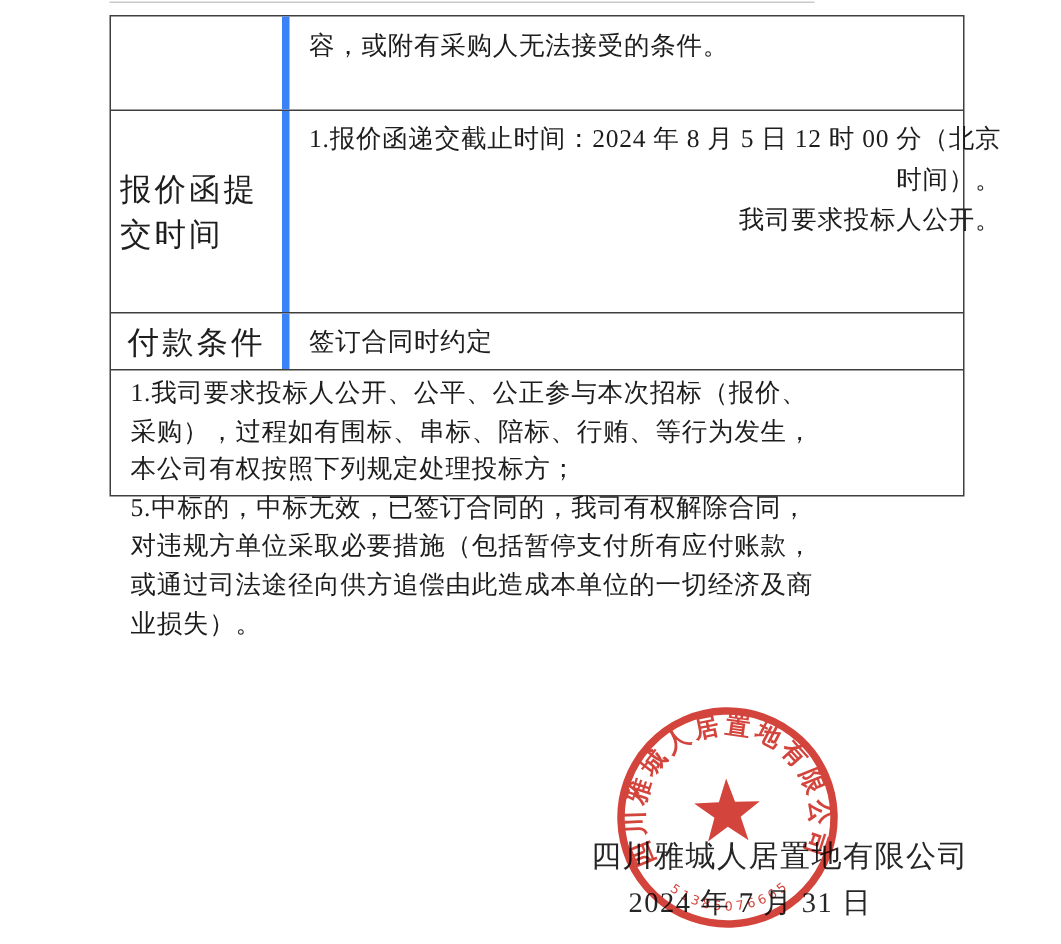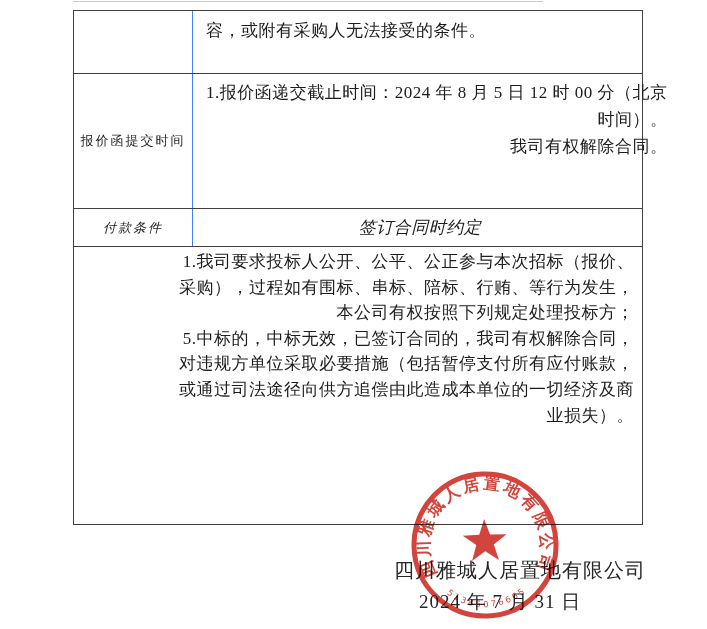--- a/index.html
+++ b/index.html
@@ -3,41 +3,41 @@
 <meta charset="utf-8">
 <style>
   html,body{margin:0;padding:0;}
   body{
     width:707px;height:629px;position:relative;background:#ffffff;
     font-family:"Liberation Serif","DejaVu Serif",serif;
     color:#1d1d1d;overflow:hidden;
   }
   .crop-line{position:absolute;left:73px;top:1px;width:470px;height:1px;background:#c9c9c9;}
   .doc-table{
-    position:absolute;left:73px;top:10px;width:570px;height:515px;
+    position:absolute;left:73px;top:10px;width:570px;height:321px;
     border:1px solid #3f3f3f;box-sizing:border-box;background:#fff;
   }
   .t-row{display:flex;box-sizing:border-box;}
   .t-row + .t-row{border-top:1px solid #3f3f3f;}
   .row-1{height:62px;}
   .row-2{height:135px;}
-  .row-3{height:38px;font-style:italic;}
+  .row-3{height:38px;}
   .row-4{height:209px;}
   .label-cell{
-    width:119px;flex:0 0 119px;border-right:1px solid #3b82f6;box-sizing:border-box;
-    display:flex;align-items:center;justify-content:center;text-align:center;
-    font-size:13px;letter-spacing:2px;padding:2px 6px;line-height:30px;
+    width:119px;flex:0 0 119px;border-right:5px solid #3b82f6;box-sizing:border-box;
+    display:flex;align-items:center;justify-content:center;
+    font-size:21px;letter-spacing:2px;padding:2px 6px;line-height:30px;
   }
   .content-cell{flex:1;box-sizing:border-box;padding:6px 8px 0 13px;}
   .c-line{white-space:nowrap;font-size:17px;letter-spacing:0.5px;}
   .row-1 .c-line{line-height:28px;}
   .row-1 .content-cell{padding-top:6px;}
   .row-2 .c-line{line-height:26.8px;text-align:right;}
-  .row-3 .content-cell{display:flex;align-items:center;padding-top:0;justify-content:center;}
-  .row-4 .c-line{line-height:25.6px;text-align:right;}
+  .row-3 .content-cell{display:flex;align-items:center;padding-top:0;}
+  .row-4 .c-line{line-height:25.6px;}
   .row-4 .content-cell{padding-top:2px;}
   .signature-company{
     position:absolute;left:394px;top:557px;font-size:20px;letter-spacing:1px;
     white-space:nowrap;color:#262626;
   }
   .signature-date{
     position:absolute;left:419px;top:589px;font-size:19px;letter-spacing:1px;
     white-space:nowrap;color:#262626;
   }
   .seal{
@@ -58,21 +58,21 @@
     <div class="content-cell">
       <div class="c-line">容，或附有采购人无法接受的条件。</div>
     </div>
   </div>
 
   <div class="t-row row-2">
     <div class="label-cell">报价函提交时间</div>
     <div class="content-cell">
       <div class="c-line">1.报价函递交截止时间：2024 年 8 月 5 日 12 时 00 分（北京</div>
       <div class="c-line">时间）。</div>
-      <div class="c-line">我司有权解除合同。</div>
+      <div class="c-line">我司要求投标人公开。</div>
     </div>
   </div>
 
   <div class="t-row row-3">
     <div class="label-cell">付款条件</div>
     <div class="content-cell">
       <div class="c-line">签订合同时约定</div>
     </div>
   </div>
 

